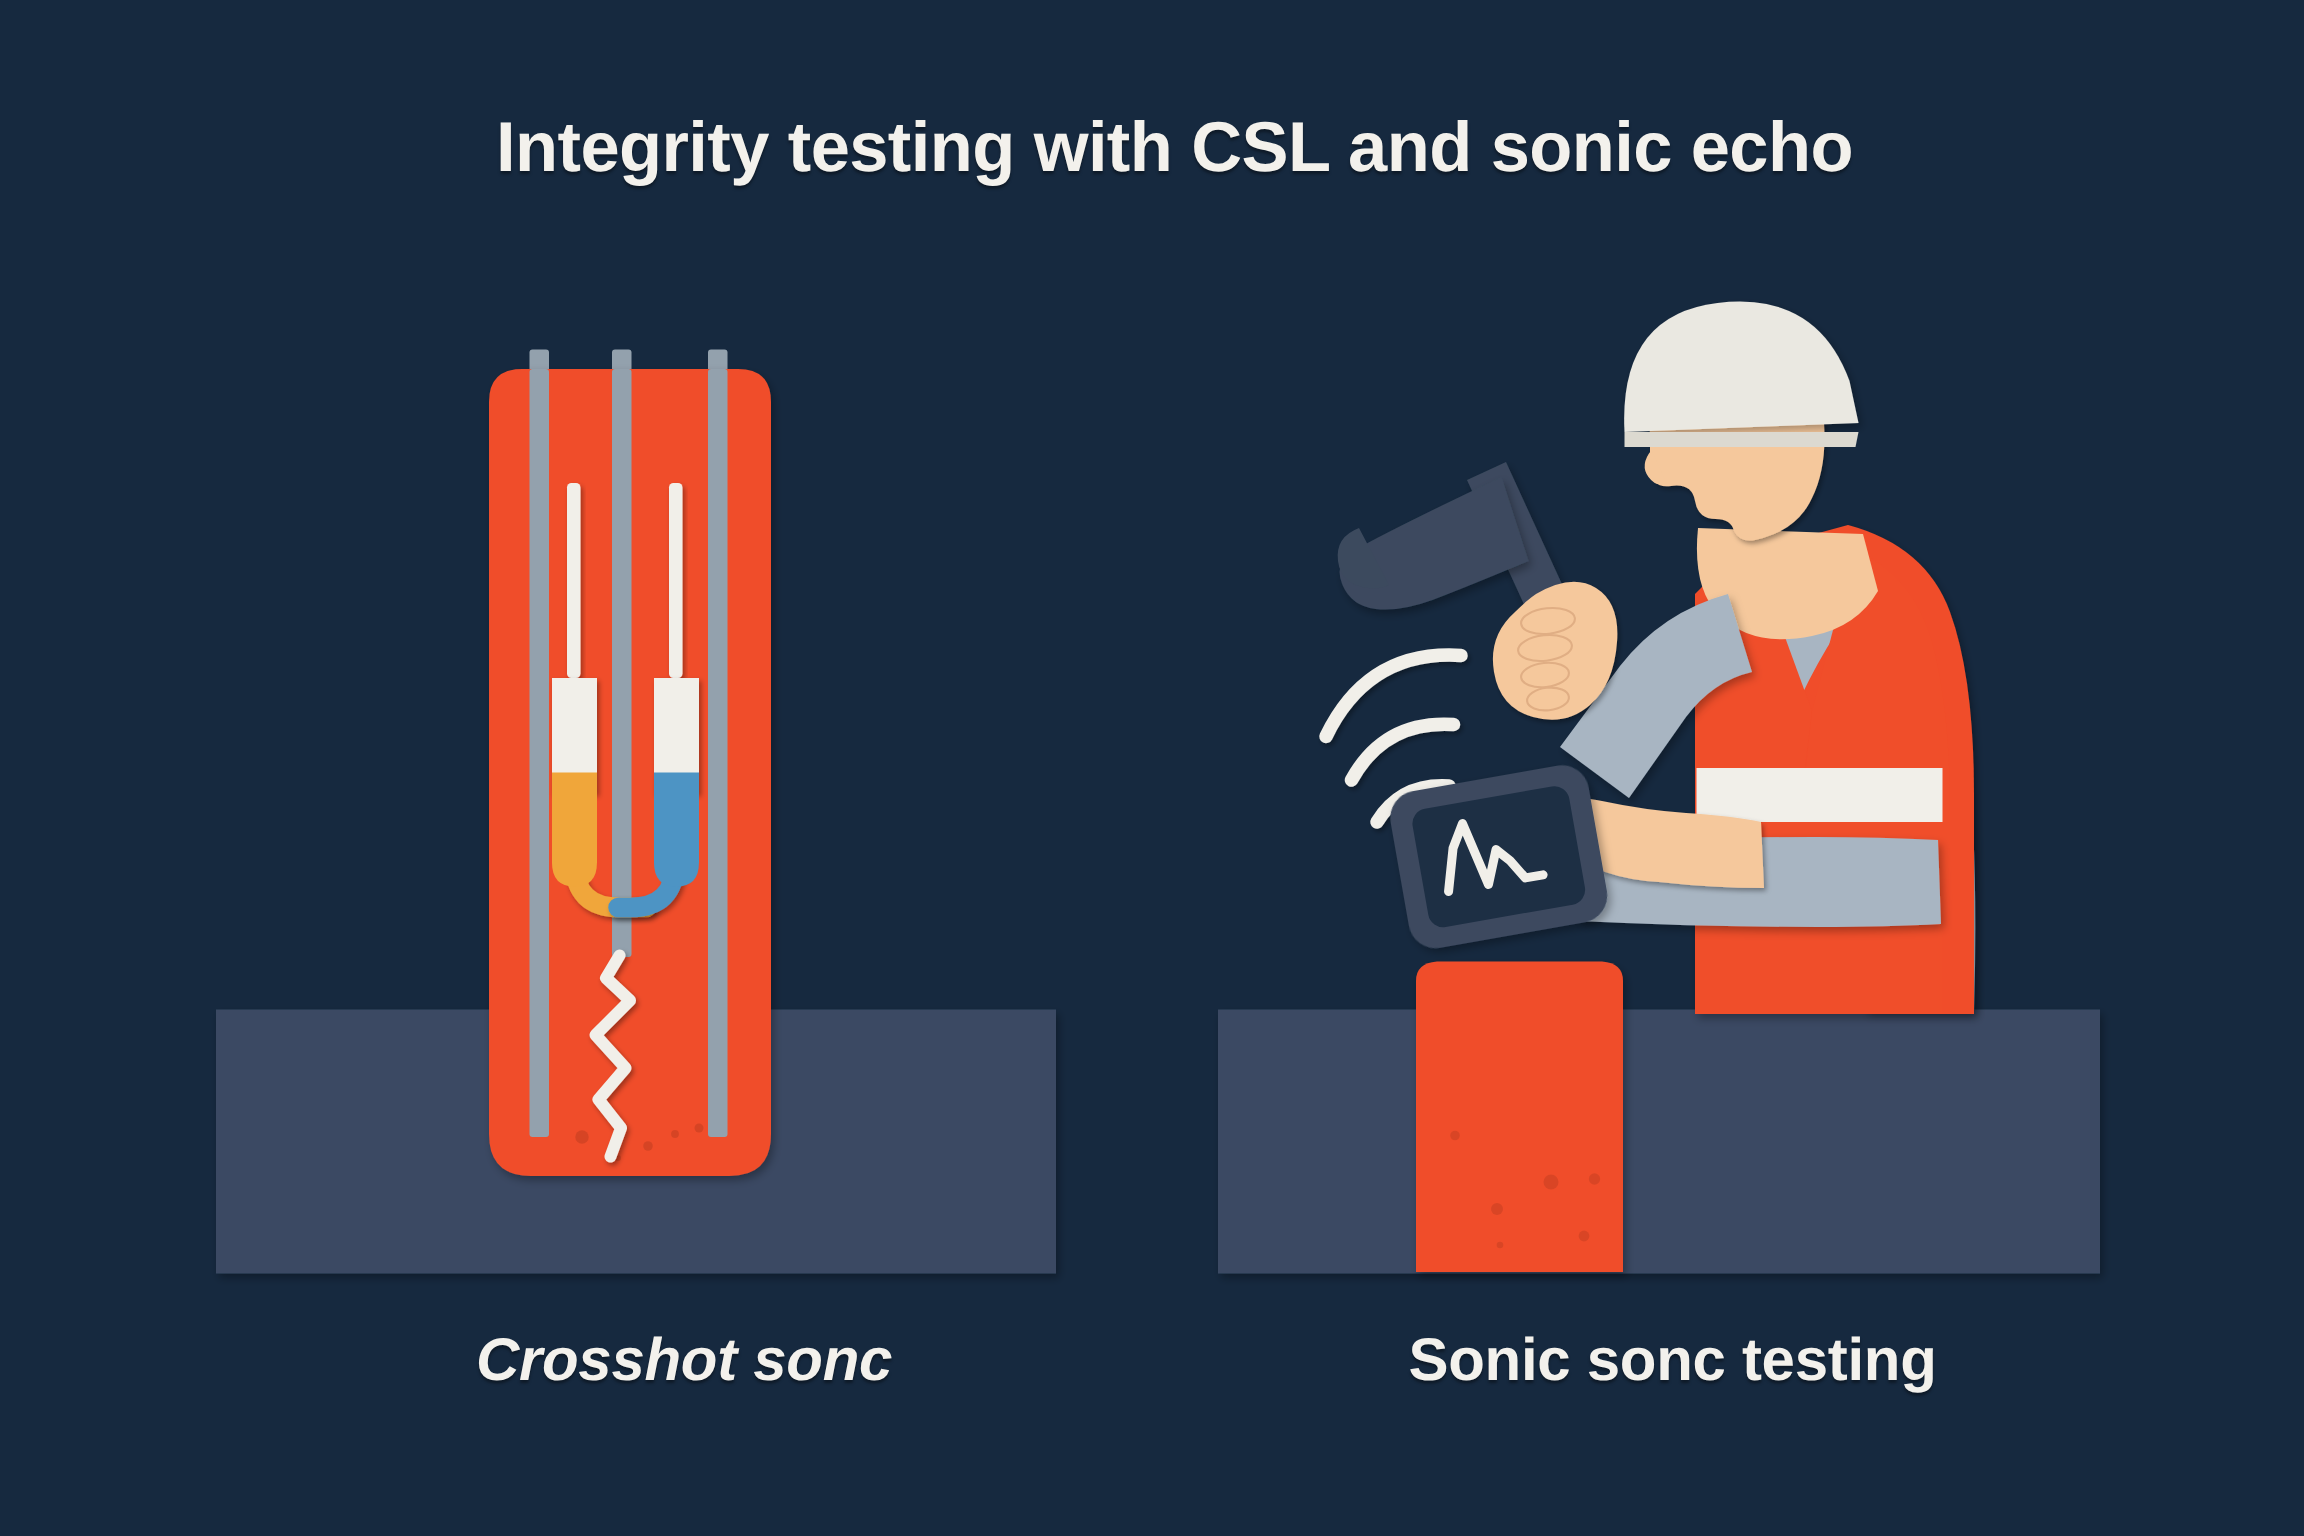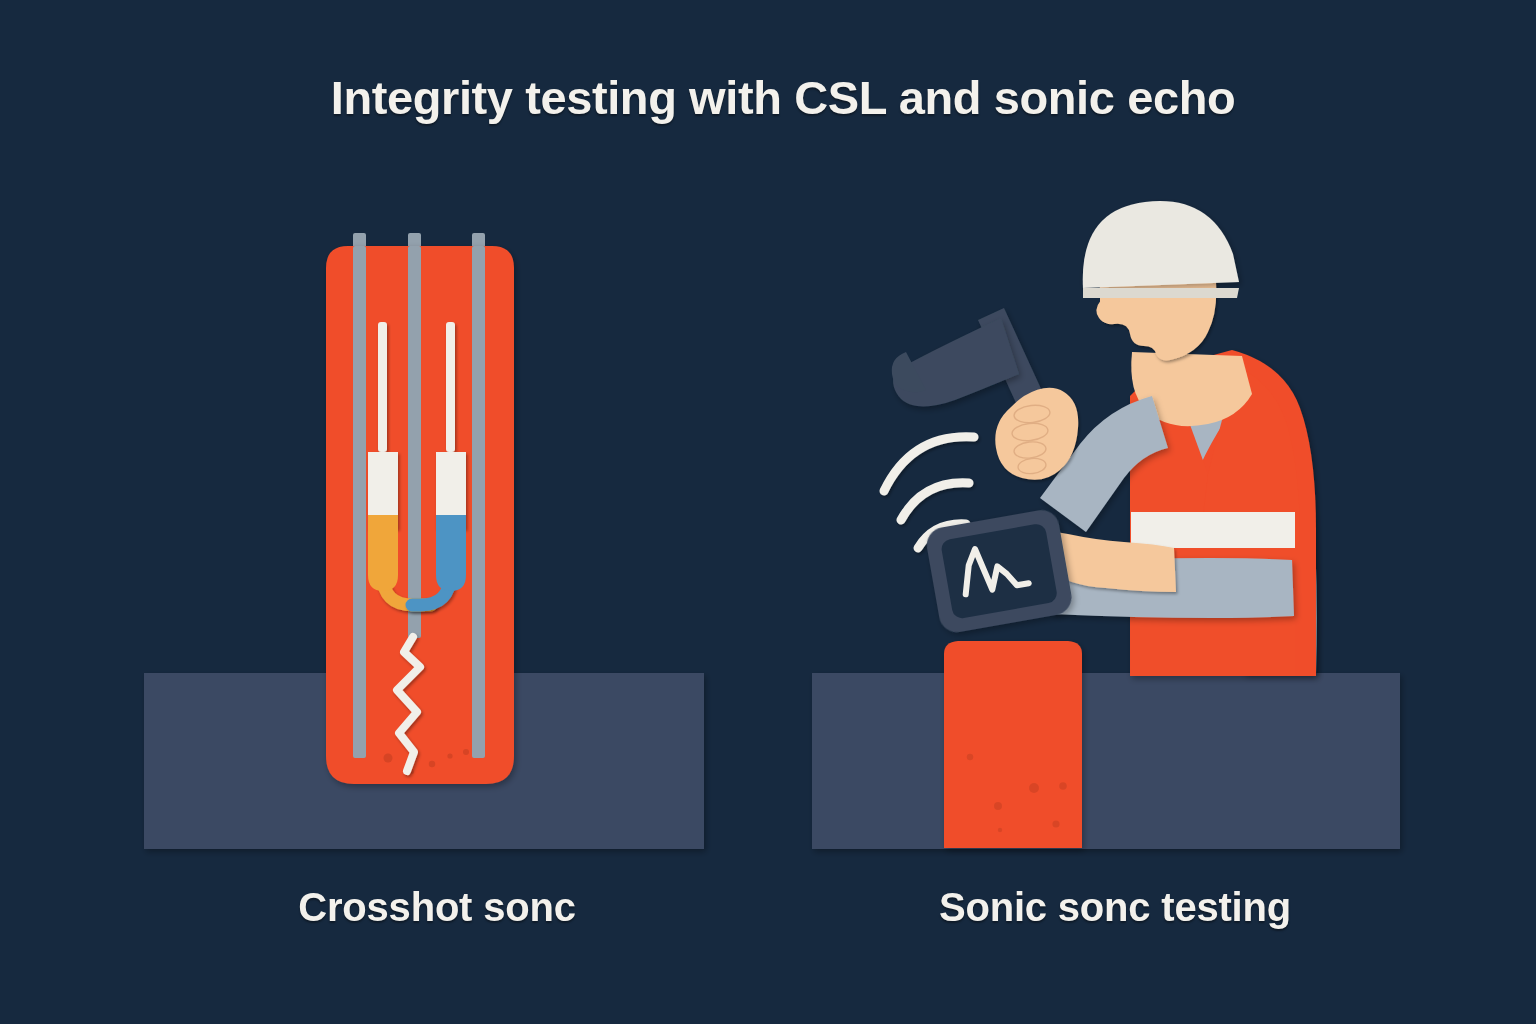--- a/index.html
+++ b/index.html
@@ -35,21 +35,21 @@
   .caption {
     position: absolute;
     top: 885px;
     font-size: 40px;
     font-weight: bold;
     color: #f3f1ec;
     text-shadow: 0 2px 2px rgba(0,0,0,0.38);
     letter-spacing: -0.2px;
     text-align: center;
   }
-  #caption-left  { left: 157px;  width: 560px; }
+  #caption-left  { left: 176px;  width: 560px; font-style: italic; }
   #caption-right { left: 830px;  width: 570px; }
 
   svg { position: absolute; top: 0; left: 0; }
 </style>
 </head>
 <body>
 
 <div id="stage">
 
   <div id="bg-rect"></div>

